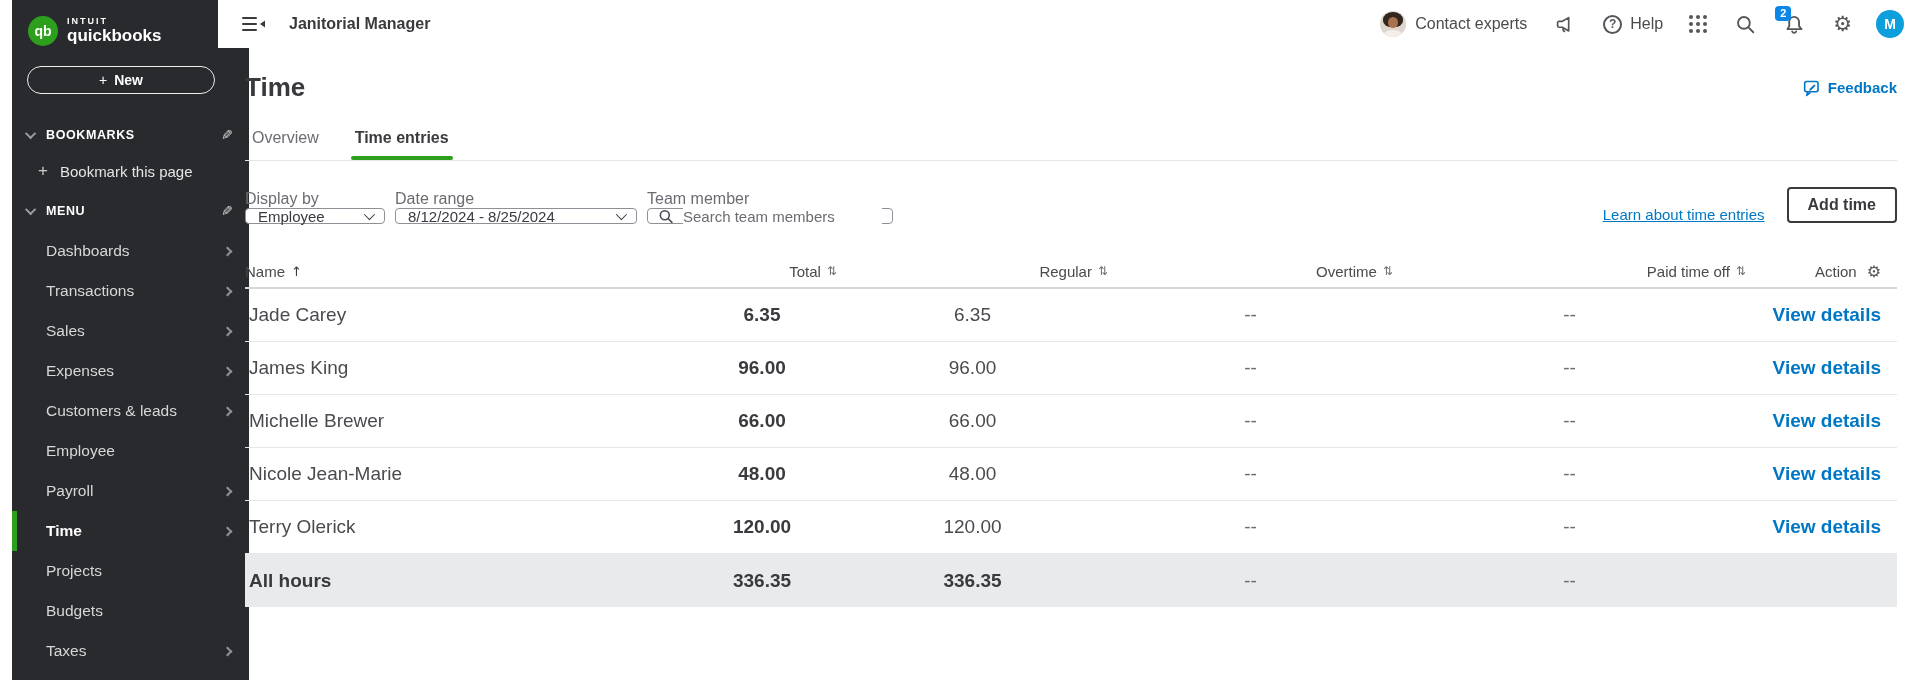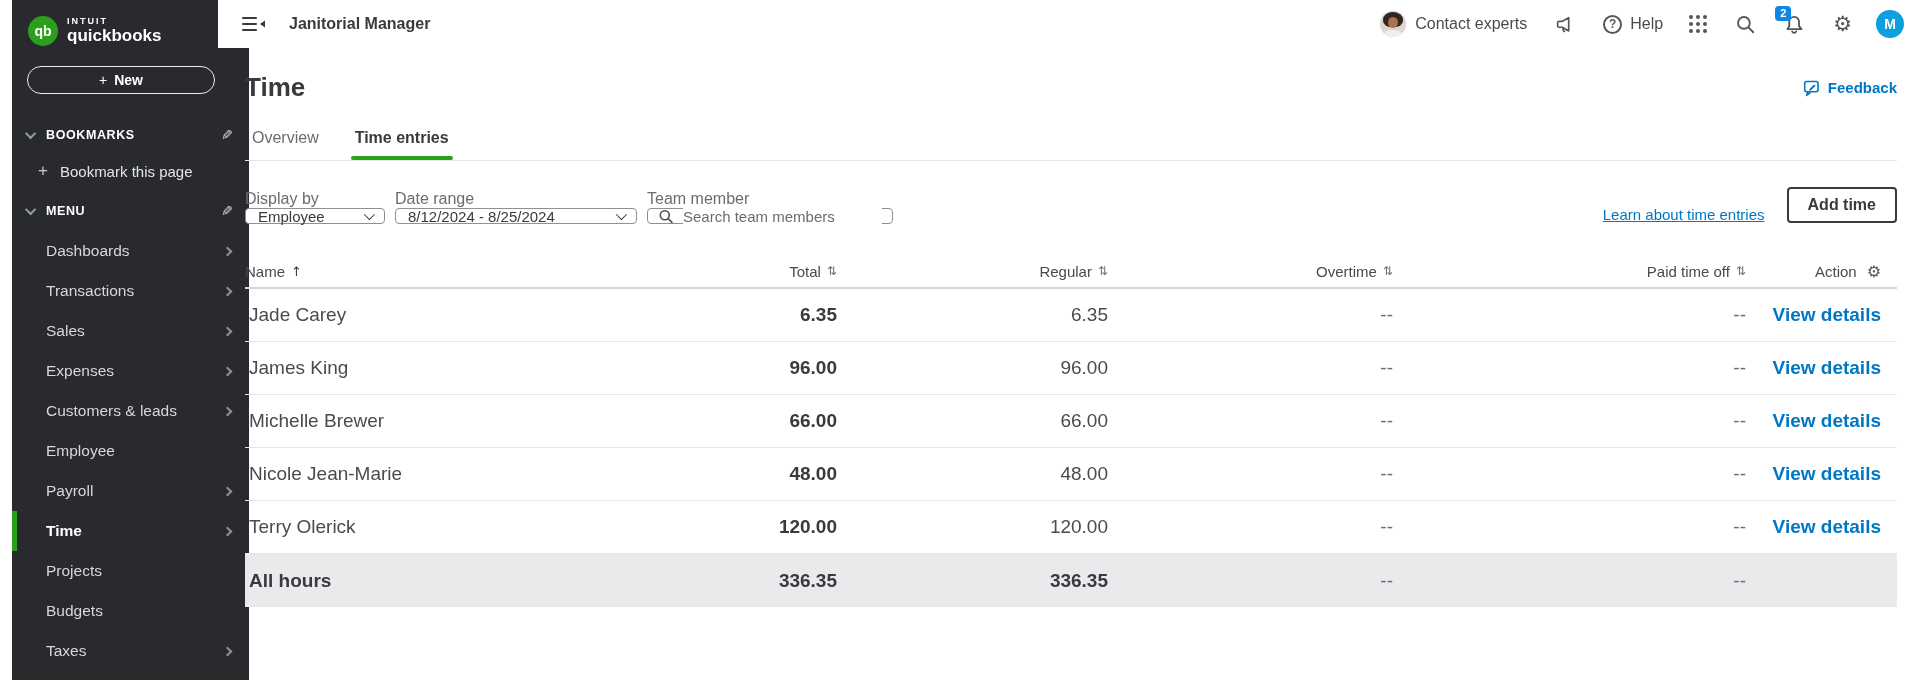--- a/index.html
+++ b/index.html
@@ -113,21 +113,21 @@
           padding-right:16px; align-items:center; }
   .thead { height:34px; border-bottom:2px solid #d4d7dc; }
   .th { font-size:15px; color:#4a4b4f; display:flex; align-items:center; cursor:pointer; }
   .th.num, .th.act { justify-content:flex-end; }
   .sort { font-size:12px; color:#6b6c72; margin-left:6px; }
   .sort-asc { font-size:13px; color:#393a3d; margin-left:6px; }
   .th-gear { font-size:16px; color:#55565a; margin-left:10px; cursor:pointer; }
   .tbody .trow { height:53px; border-bottom:1px solid #e5e7ea; }
   .td { font-size:19px; color:#4a4b4f; }
   .td.name { padding-left:4px; }
-  .td.num { text-align:right; }
+  .td.num { text-align:center; }
   .td.total { font-weight:700; color:#393a3d; }
   .td.dash { color:#6b6c72; }
   .td.act { text-align:right; }
   .view-link { color:var(--c-blue,#0077c5); font-weight:700; cursor:pointer; text-decoration:none; }
   .trow.total-row { height:53px; background:var(--c-total_row_bg,#e9eaec); border-bottom:none; }
   .total-row .td { font-weight:700; color:#393a3d; }
   .total-row .td.dash { font-weight:400; color:#6b6c72; }
   svg { display:block; }
 </style>
 </head>

